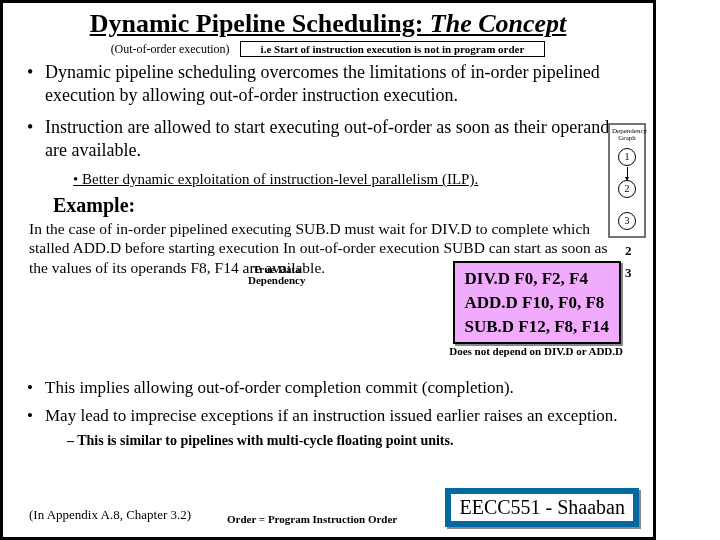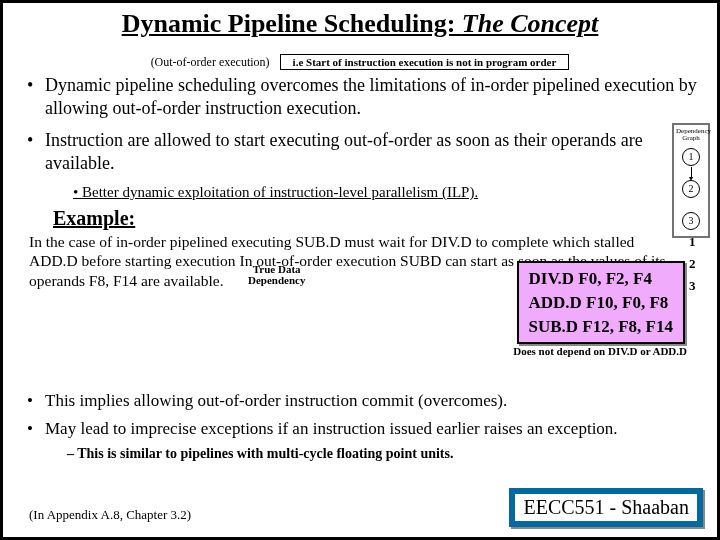--- a/index.html
+++ b/index.html
@@ -2,50 +2,50 @@
 <html><head>
 <meta charset="utf-8">
 <style>
   body {
     margin: 0;
     padding: 0;
     background: #fff;
     font-family: "Times New Roman", Times, serif;
   }
   .slide {
-    width: 720px;
+    width: 656px;
     height: 540px;
     box-sizing: border-box;
     border: 3px solid #000;
     position: relative;
     background: #fff;
     overflow: hidden;
   }
   .title {
     text-align: center;
     font-size: 26px;
     font-weight: bold;
     text-decoration: underline;
     margin: 6px 10px 0 10px;
   }
   .title .concept { font-style: italic; }
   .subtitle-row {
     display: flex;
     align-items: center;
     justify-content: center;
     gap: 10px;
-    margin-top: 15px;
+    margin-top: 2px;
   }
   .subtitle-left {
     font-size: 12px;
   }
   .subtitle-box {
     border: 1px solid #000;
     font-size: 11px;
-    padding: 1px 12px;
+    padding: 1px 20px;
     font-weight: bold;
   }
   ul.main {
     margin: 4px 18px 0 28px;
     padding: 0;
     list-style: none;
   }
   ul.main > li {
     position: relative;
     padding-left: 14px;
@@ -64,21 +64,20 @@
     font-size: 15px;
     text-decoration: underline;
     margin: 2px 0 6px 70px;
   }
   .better-line::before { content: "• "; }
   .example-head {
     font-size: 20px;
     font-weight: bold;
     margin-left: 50px;
     margin-top: 2px;
-    text-decoration: underline;
   }
   .tdd-label {
     position: absolute;
     left: 245px;
     top: 239px;
     font-size: 11px;
     font-weight: bold;
     text-align: center;
     line-height: 1.0;
     margin-top: 22px;
@@ -253,21 +252,22 @@
     <div class="dg-node">1</div>
     <div class="dg-edge"></div>
     <div class="dg-node">2</div>
     <div style="height:14px"></div>
     <div class="dg-node">3</div>
   </div>
 
   <div class="no-dep">Does not depend on DIV.D or ADD.D</div>
 
   <ul class="bottom" style="margin-top:96px;">
-    <li>This implies allowing out-of-order instruction commit (overcomes).</li>
+    <li>This implies allowing out-of-order completion commit (completion).</li>
     <li>May lead to imprecise exceptions if an instruction issued earlier raises an exception.</li>
   </ul>
   <div class="sub-dash">– This is similar to pipelines with multi-cycle floating point units.</div>
 
   <div class="footer-appendix">(In Appendix A.8,  Chapter 3.2)</div>
+  <div class="footer-order">Order = Program Instruction Order</div>
   <div class="footer-course">EECC551 - Shaaban</div>
 
 </div>
 
 </body></html>

